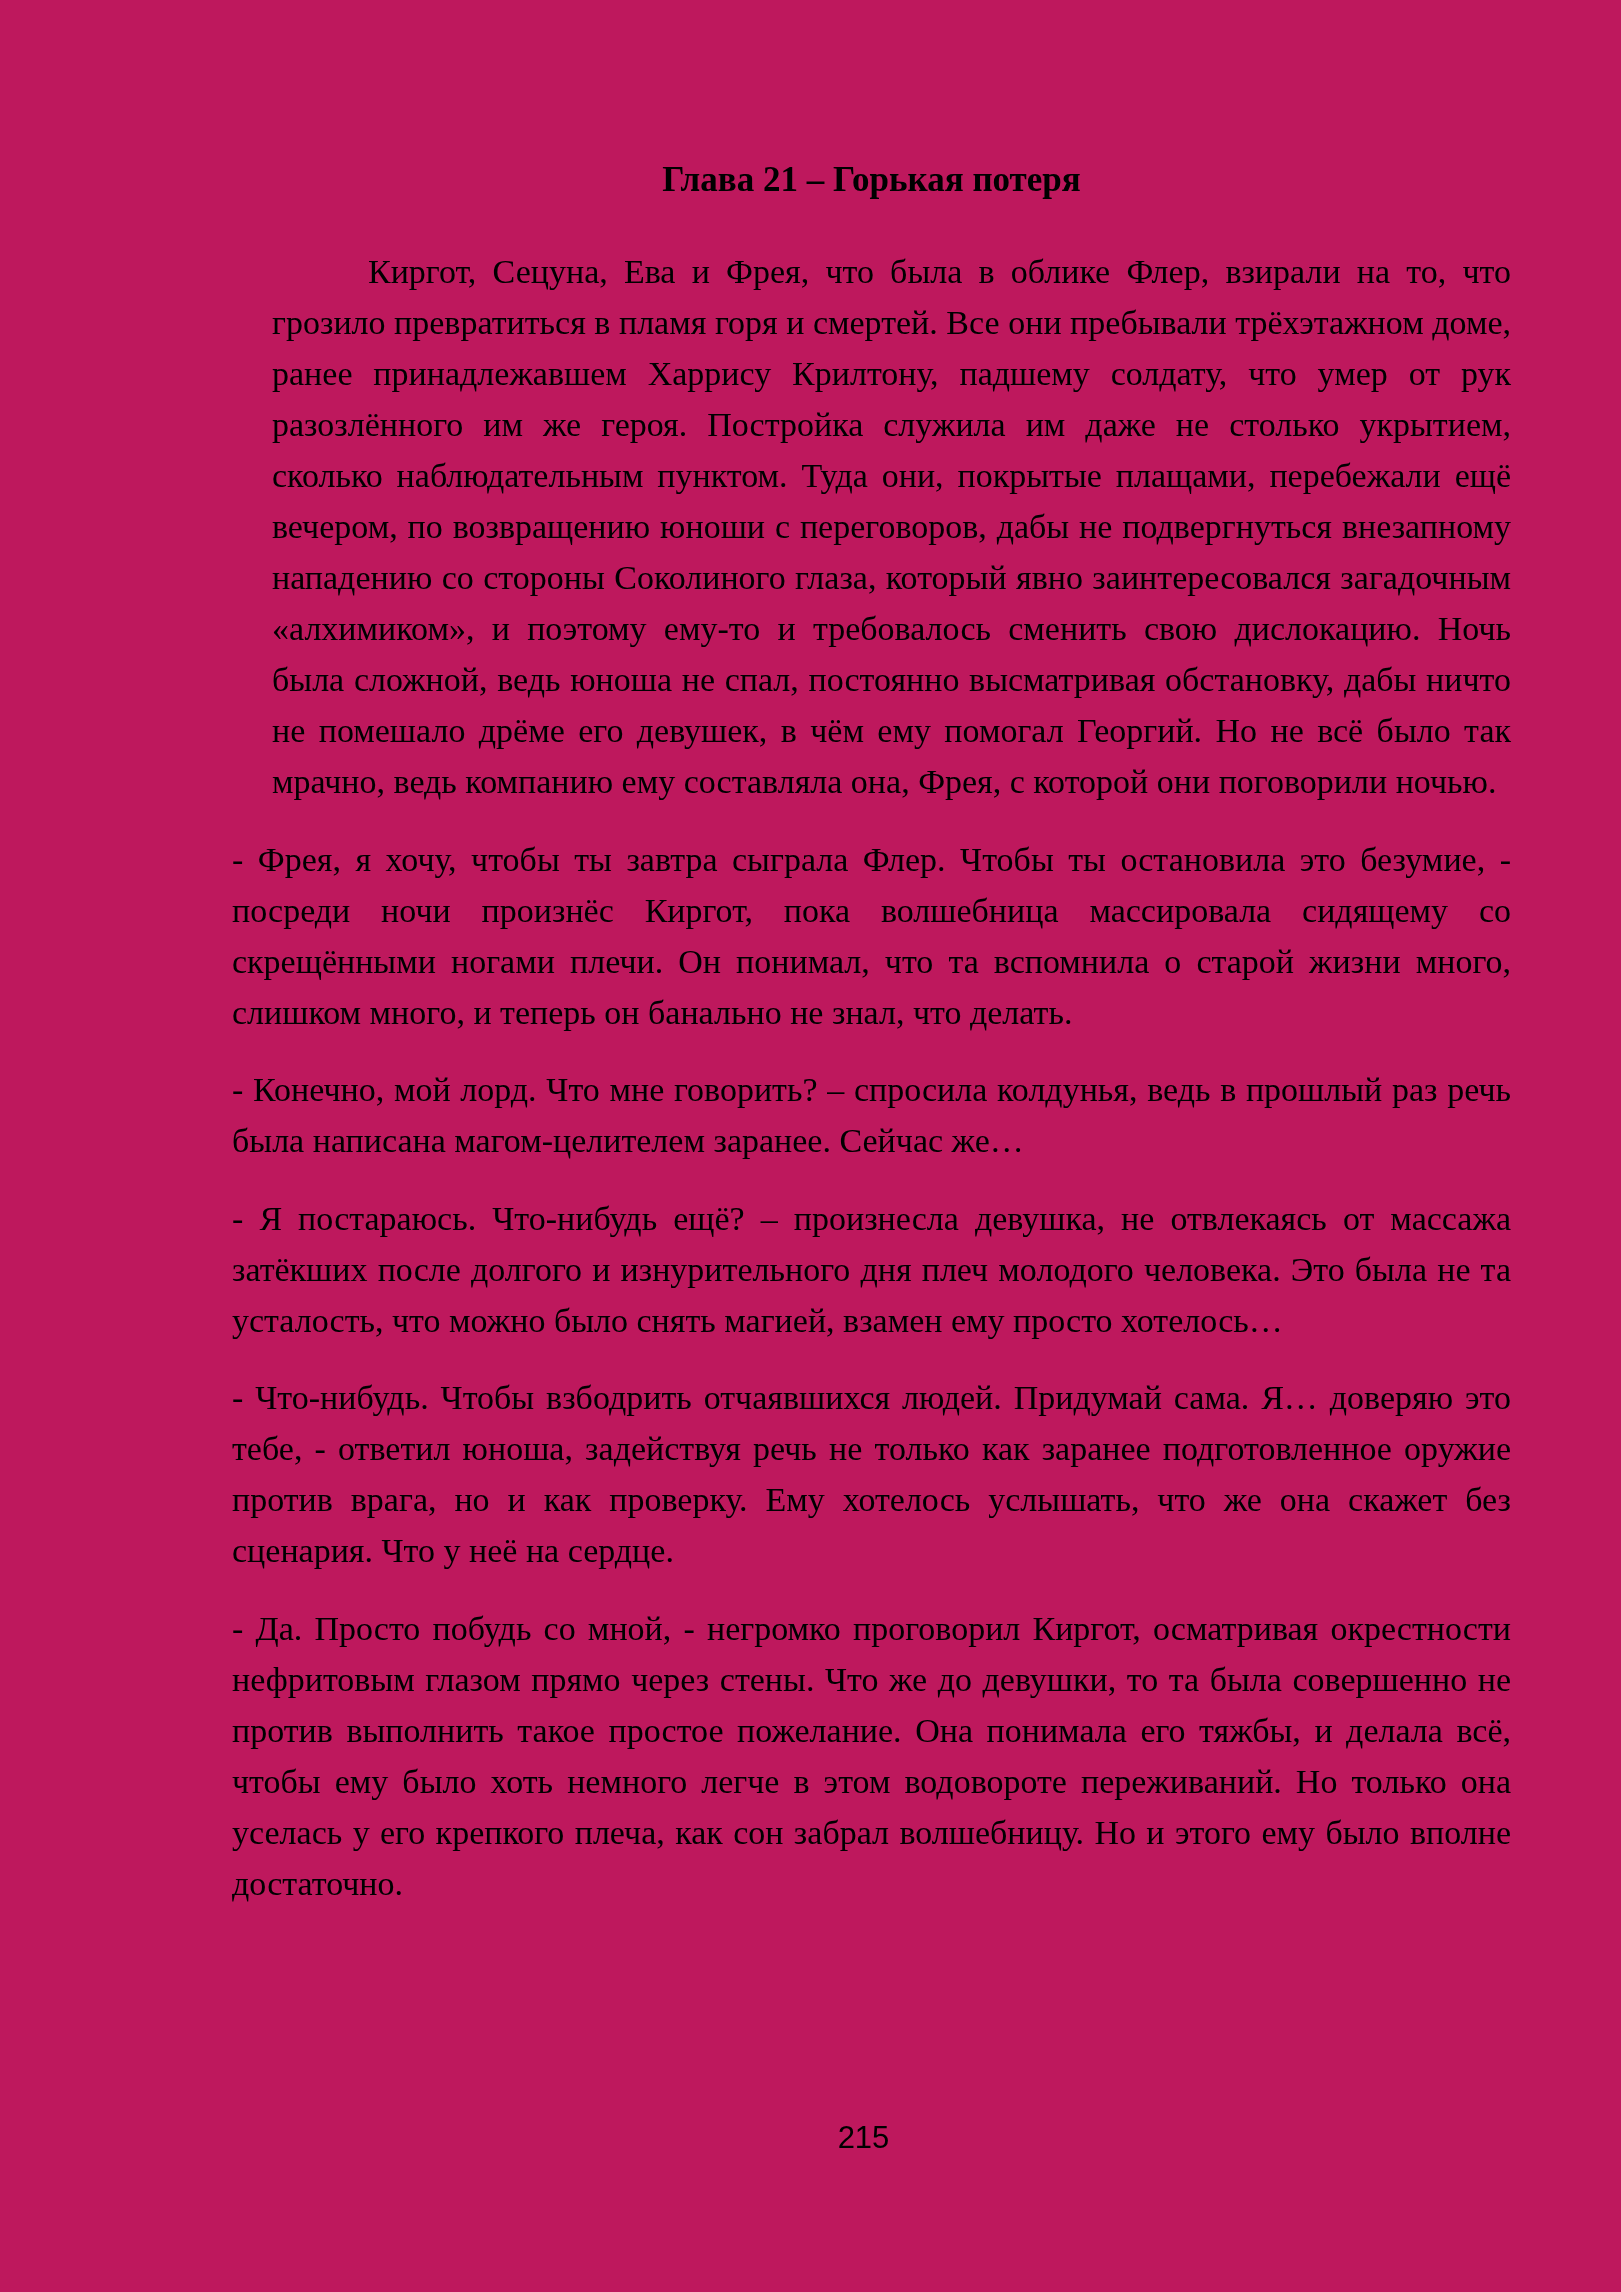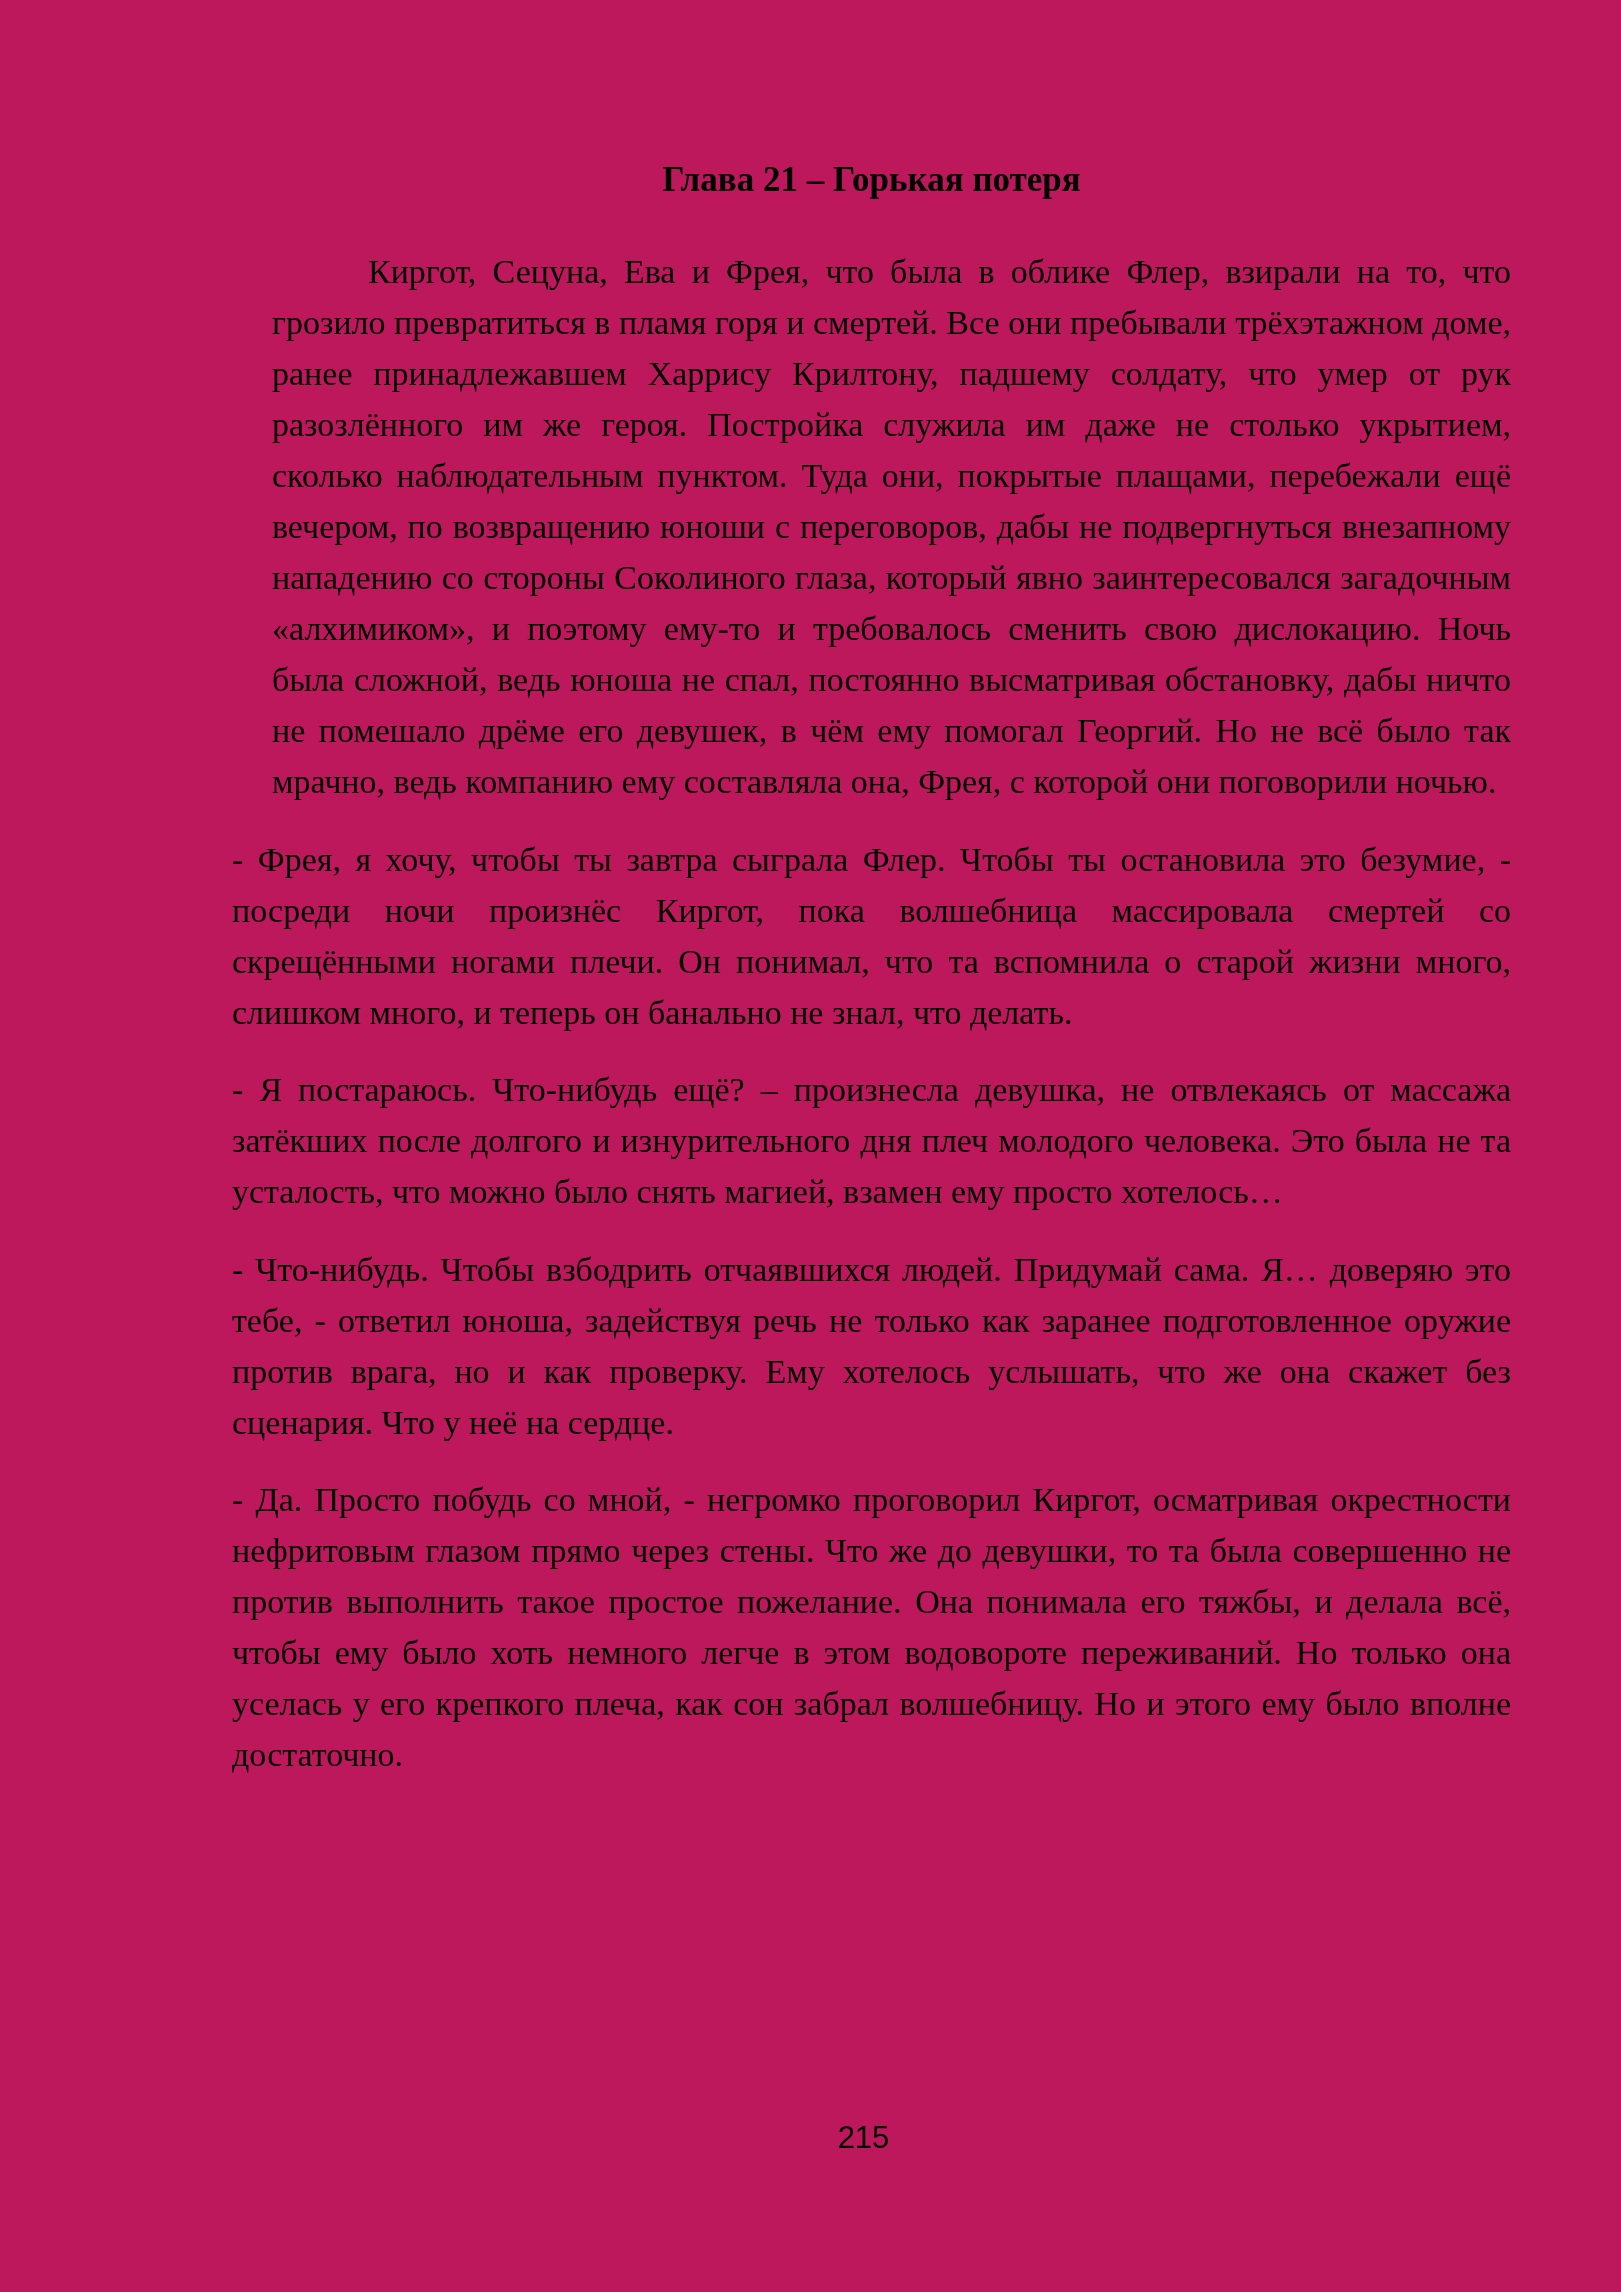--- a/index.html
+++ b/index.html
@@ -52,22 +52,23 @@
 </style>
 </head>
 <body>
 
 <div class="page">
   <div class="content">
     <h1 class="chapter-title">Глава 21 – Горькая потеря</h1>
 
     <p class="para first-indent">Киргот, Сецуна, Ева и Фрея, что была в облике Флер, взирали на то, что грозило превратиться в пламя горя и смертей. Все они пребывали трёхэтажном доме, ранее принадлежавшем Харрису Крилтону, падшему солдату, что умер от рук разозлённого им же героя. Постройка служила им даже не столько укрытием, сколько наблюдательным пунктом. Туда они, покрытые плащами, перебежали ещё вечером, по возвращению юноши с переговоров, дабы не подвергнуться внезапному нападению со стороны Соколиного глаза, который явно заинтересовался загадочным «алхимиком», и поэтому ему-то и требовалось сменить свою дислокацию. Ночь была сложной, ведь юноша не спал, постоянно высматривая обстановку, дабы ничто не помешало дрёме его девушек, в чём ему помогал Георгий. Но не всё было так мрачно, ведь компанию ему составляла она, Фрея, с которой они поговорили ночью.</p>
 
-    <p class="para">- Фрея, я хочу, чтобы ты завтра сыграла Флер. Чтобы ты остановила это безумие, - посреди ночи произнёс Киргот, пока волшебница массировала смертей со скрещёнными ногами плечи. Он понимал, что та вспомнила о старой жизни много, слишком много, и теперь он банально не знал, что делать.</p>
+    <p class="para">- Фрея, я хочу, чтобы ты завтра сыграла Флер. Чтобы ты остановила это безумие, - посреди ночи произнёс Киргот, пока волшебница массировала сидящему со скрещёнными ногами плечи. Он понимал, что та вспомнила о старой жизни много, слишком много, и теперь он банально не знал, что делать.</p>
 
+    <p class="para">- Конечно, мой лорд. Что мне говорить? – спросила колдунья, ведь в прошлый раз речь была написана магом-целителем заранее. Сейчас же…</p>
 
     <p class="para">- Я постараюсь. Что-нибудь ещё? – произнесла девушка, не отвлекаясь от массажа затёкших после долгого и изнурительного дня плеч молодого человека. Это была не та усталость, что можно было снять магией, взамен ему просто хотелось…</p>
 
     <p class="para">- Что-нибудь. Чтобы взбодрить отчаявшихся людей. Придумай сама. Я… доверяю это тебе, - ответил юноша, задействуя речь не только как заранее подготовленное оружие против врага, но и как проверку. Ему хотелось услышать, что же она скажет без сценария. Что у неё на сердце.</p>
 
     <p class="para">- Да. Просто побудь со мной, - негромко проговорил Киргот, осматривая окрестности нефритовым глазом прямо через стены. Что же до девушки, то та была совершенно не против выполнить такое простое пожелание. Она понимала его тяжбы, и делала всё, чтобы ему было хоть немного легче в этом водовороте переживаний. Но только она уселась у его крепкого плеча, как сон забрал волшебницу. Но и этого ему было вполне достаточно.</p>
   </div>
 
   <div class="page-number">215</div>
 </div>

